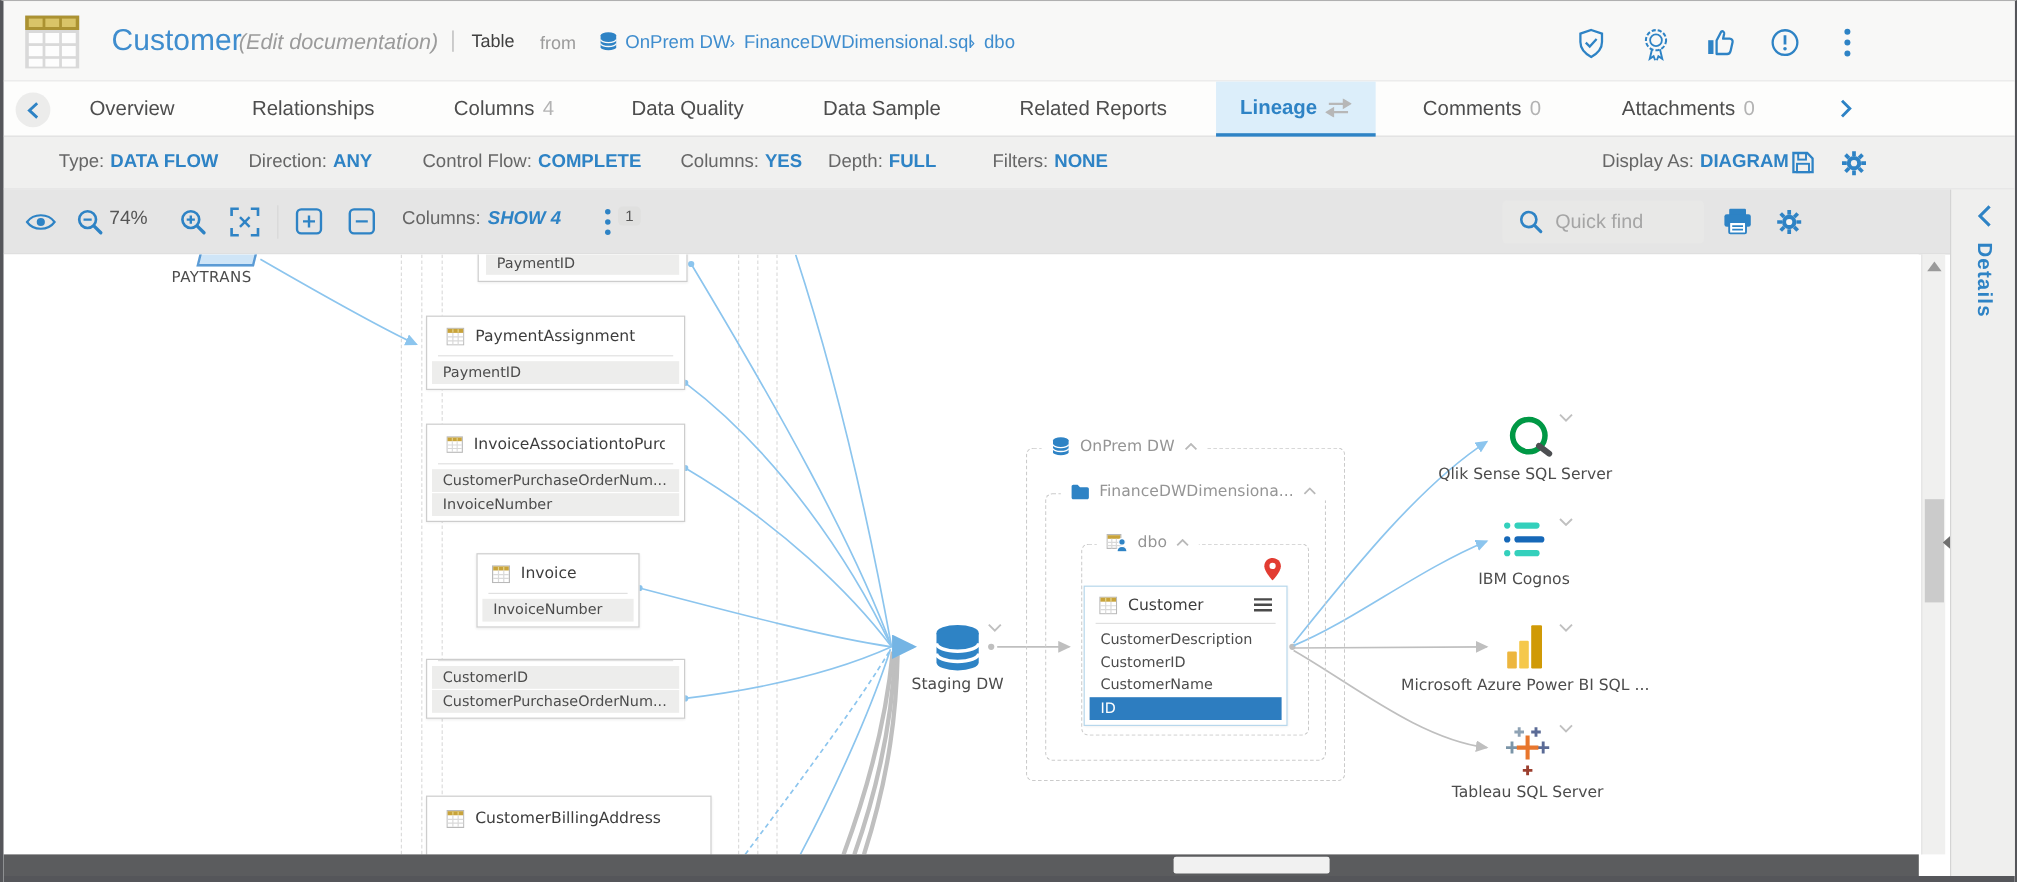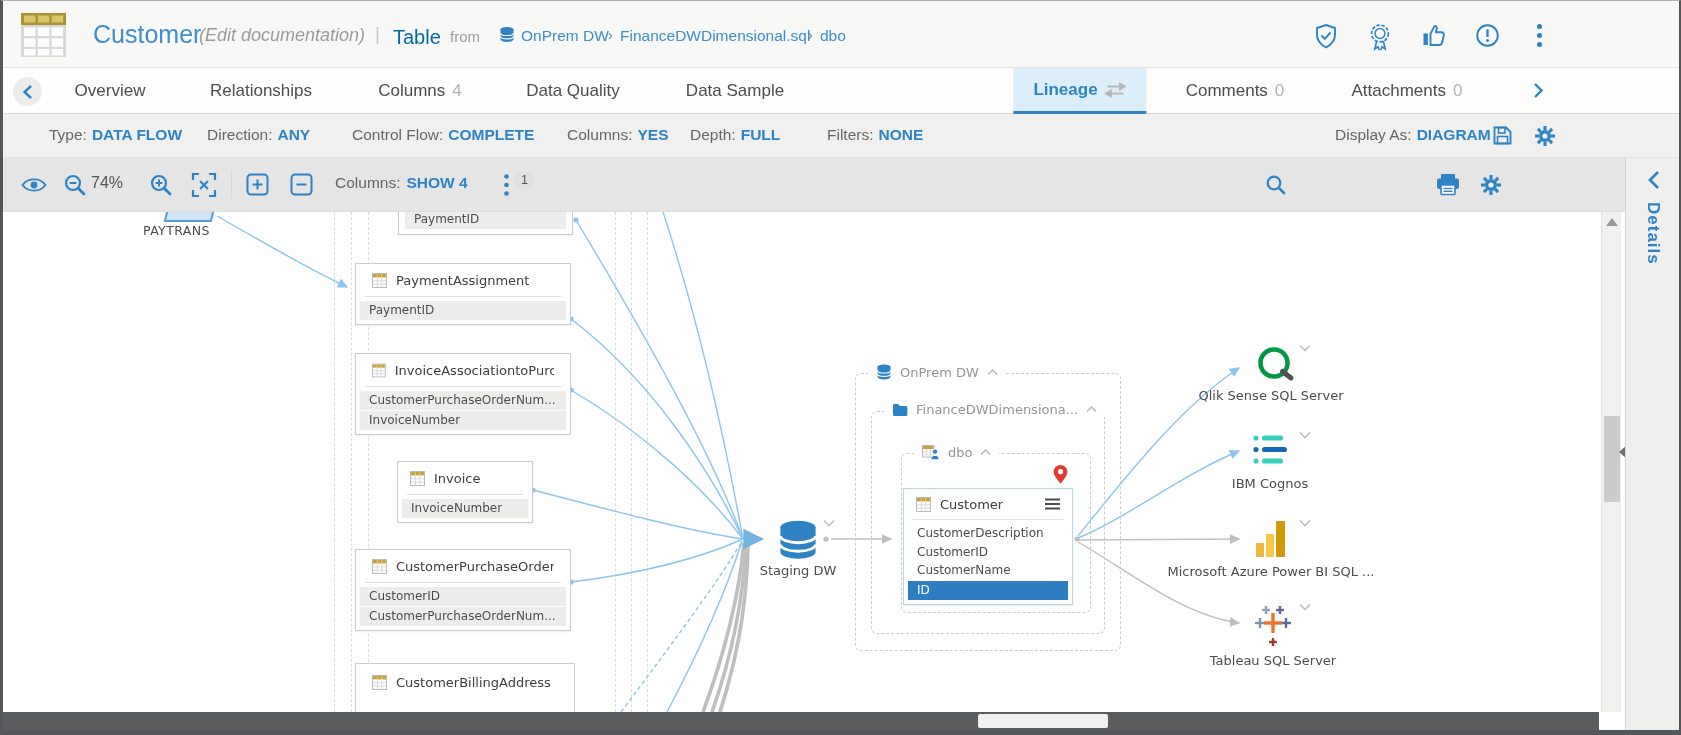--- a/index.html
+++ b/index.html
@@ -5,42 +5,42 @@
   * { margin:0; padding:0; box-sizing:border-box; }
   html,body { background:#ddd; }
   body { font-family:"Liberation Sans", sans-serif; }
   .win { position:relative; width:1681px; height:735px; background:#fff; overflow:hidden;
          border-left:3px solid #55565a; border-right:2px solid #55565a; border-top:1px solid #b0b0b0; }
   
   .hdr { position:absolute; left:0; top:0; width:100%; height:67px; background:#f8f8f7; border-bottom:1px solid #e4e4e4; }
   .hdr-title { position:absolute; left:90px; top:19px; font-size:25px; color:#3f8dce; }
   .hdr-sub { position:absolute; left:196px; top:24px; font-size:18px; font-style:italic; color:#9b9b9b; }
   .hdr-pipe { position:absolute; left:372px; top:22px; font-size:19px; color:#c9c9c9; }
-  .hdr-type { position:absolute; left:390px; top:25px; font-size:20px; color:#0369a1; }
+  .hdr-type { position:absolute; left:390px; top:25px; font-size:15px; color:#404040; }
   .hdr-from { position:absolute; left:447px; top:27px; font-size:15px; color:#9b9b9b; }
   .crumb { position:absolute; top:26px; font-size:15.5px; color:#3f8dce; white-space:nowrap; }
   .crumb-sep { color:#3f8dce; padding:0 4px; font-size:14px; }
   .hico { position:absolute; top:22px; width:28px; height:30px; cursor:pointer; }
   
   .tabs { position:absolute; left:0; top:67px; width:100%; height:46px; background:#fdfdfc; border-bottom:1px solid #d9d9d9; }
   .tab { position:absolute; top:0; height:46px; display:flex; align-items:center; gap:7px; transform:translateX(-50%);
          font-size:17px; color:#4d4d4d; white-space:nowrap; cursor:pointer; }
   .tab .cnt { color:#b3b3b3; }
   .tab.active { background:#dceefa; color:#2e83c5; font-weight:bold; padding:0 20px; border-bottom:3px solid #2e83c5; }
   .navcirc { position:absolute; left:10px; top:9px; width:29px; height:29px; border-radius:50%; background:#ececeb; cursor:pointer;
              display:flex; align-items:center; justify-content:center; }
   
   .fbar { position:absolute; left:0; top:113px; width:100%; height:44px; background:#f0f0ef; border-bottom:1px solid #e2e2e1; }
   .fitem { position:absolute; top:12px; font-size:15.5px; color:#666; white-space:nowrap; cursor:pointer;margin-left:24px; }
   .fval { color:#2e83c5; font-weight:bold; margin-left:5px; }
   
   .tbar { position:absolute; left:0; top:157px; width:1622px; height:54px; background:#e5e5e5; border-bottom:1px solid #dedede; }
   .tbtn { position:absolute; cursor:pointer; }
   .tlabel { position:absolute; font-size:15.5px; color:#666; white-space:nowrap; }
-  .tval { color:#2e83c5; font-weight:bold; }
+  .tval { color:#2e83c5; font-weight:bold;font-style:italic; }
   .badge1 { position:absolute; left:512px; top:14px; background:#e0e0df; color:#555; font-size:12.5px; border-radius:4px; padding:1px 6px; }
   .qfind { position:absolute; left:1249px; top:9px; width:168px; height:36px; background:#e8e8e7; border:none; border-radius:4px;
            padding-left:44px; font-size:16.5px; color:#555; font-family:"Liberation Sans",sans-serif; }
   .qfind::placeholder { color:#a5a5a5; }
   
   .canvas { position:absolute; left:0; top:211px; width:1596px; height:500px; background:#fff; overflow:hidden; }
   .lane { position:absolute; top:0; height:500px; width:0; border-left:1px dashed #dcdcdc; }
   .edges { position:absolute; left:0; top:0; pointer-events:none; }
   .tnode { position:absolute; background:#fff; border:1px solid #cdcdcd; box-shadow:0 1px 2px rgba(0,0,0,.07); }
   .thead { display:flex; align-items:center; gap:9px; height:32px; padding:0 16px; }
@@ -165,20 +165,23 @@
     <div class="tab" style="left:417px">
         <span>Columns</span>
         <span class="cnt">4</span>
       </div>
     <div class="tab" style="left:570px">
         <span>Data Quality</span>
       </div>
     <div class="tab" style="left:732px">
         <span>Data Sample</span>
       </div>
+    <div class="tab" style="left:908px">
+        <span>Related Reports</span>
+      </div>
     <div class="tab active" style="left:1077px">
       <span>Lineage</span>
       <svg width="22" height="16" viewBox="0 0 22 16">
         <g stroke="#b7b7b7" stroke-width="1.8" fill="#b7b7b7">
             <line x1="3" y1="4.5" x2="16" y2="4.5"></line>
             <polygon points="15.5,1.5 20.5,4.5 15.5,7.5"></polygon>
             <line x1="19" y1="11.5" x2="6" y2="11.5"></line>
             <polygon points="6.5,8.5 1.5,11.5 6.5,14.5"></polygon>
           </g>
       </svg>
@@ -284,20 +287,21 @@
     <div class="tbtn" style="left:500px;top:15px">
       <svg width="7" height="24" viewBox="0 0 7 24">
           <g fill="#2e83c5">
             <circle cx="3.5" cy="3.5" r="2.3"></circle>
             <circle cx="3.5" cy="12" r="2.3"></circle>
             <circle cx="3.5" cy="20.5" r="2.3"></circle>
           </g>
         </svg>
     </div>
     <span class="badge1">1</span>
+    <input class="qfind" placeholder="Quick find" style="">
     <div class="tbtn" style="left:1262px;top:16px">
       <svg width="22" height="22" viewBox="0 0 22 22">
           <circle cx="9" cy="9" r="6.3" fill="none" stroke="#2e83c5" stroke-width="2.2"></circle>
           <line x1="13.8" y1="13.8" x2="19" y2="19" stroke="#2e83c5" stroke-width="2.6" stroke-linecap="round"></line>
         </svg>
     </div>
     <div class="tbtn" style="left:1432px;top:15px">
       <svg width="26" height="24" viewBox="0 0 26 24">
           <rect x="6" y="1" width="14" height="6" rx="1" fill="#2e83c5"></rect>
           <rect x="2" y="5.5" width="22" height="10.5" rx="2" fill="#2e83c5"></rect>
@@ -453,45 +457,28 @@
           </svg>
         <span class="ttitle">Invoice</span>
       </div>
       <div class="tdiv"></div>
       <div class="trows">
           <div class="trow">InvoiceNumber</div>
         </div>
     </div>
 
     <div class="tnode" style="left:352px;top:337px;width:216px">
-      <div class="thead">
-        <svg width="15" height="15" viewBox="0 0 15 15">
-            <rect x="0.5" y="0.5" width="14" height="14" fill="#fff" stroke="#b9b9b9"></rect>
-            <rect x="1" y="1" width="13" height="3.4" fill="#c8a33b"></rect>
-            <g stroke="#d9d9d9" stroke-width="1">
-              <line x1="5.4" y1="4.4" x2="5.4" y2="14"></line>
-              <line x1="9.8" y1="4.4" x2="9.8" y2="14"></line>
-              <line x1="1" y1="7.8" x2="14" y2="7.8"></line>
-              <line x1="1" y1="11" x2="14" y2="11"></line>
-            </g>
-            <g stroke="#e6d68c" stroke-width="1">
-              <line x1="5.4" y1="1.4" x2="5.4" y2="4"></line>
-              <line x1="9.8" y1="1.4" x2="9.8" y2="4"></line>
-            </g>
-          </svg>
-        <span class="ttitle">CustomerPurchaseOrder</span>
-      </div>
       <div class="tdiv"></div>
       <div class="trows">
         <div class="trow">CustomerID</div>
         <div class="trow">CustomerPurchaseOrderNum...</div>
       </div>
     </div>
 
-    <div class="tnode" style="left:352px;top:451px;width:220px;height:60px">
+    <div class="tnode" style="left:352px;top:451px;width:238px;height:60px">
       <div class="thead" style="height:36px">
         <svg width="15" height="15" viewBox="0 0 15 15">
             <rect x="0.5" y="0.5" width="14" height="14" fill="#fff" stroke="#b9b9b9"></rect>
             <rect x="1" y="1" width="13" height="3.4" fill="#c8a33b"></rect>
             <g stroke="#d9d9d9" stroke-width="1">
               <line x1="5.4" y1="4.4" x2="5.4" y2="14"></line>
               <line x1="9.8" y1="4.4" x2="9.8" y2="14"></line>
               <line x1="1" y1="7.8" x2="14" y2="7.8"></line>
               <line x1="1" y1="11" x2="14" y2="11"></line>
             </g>

